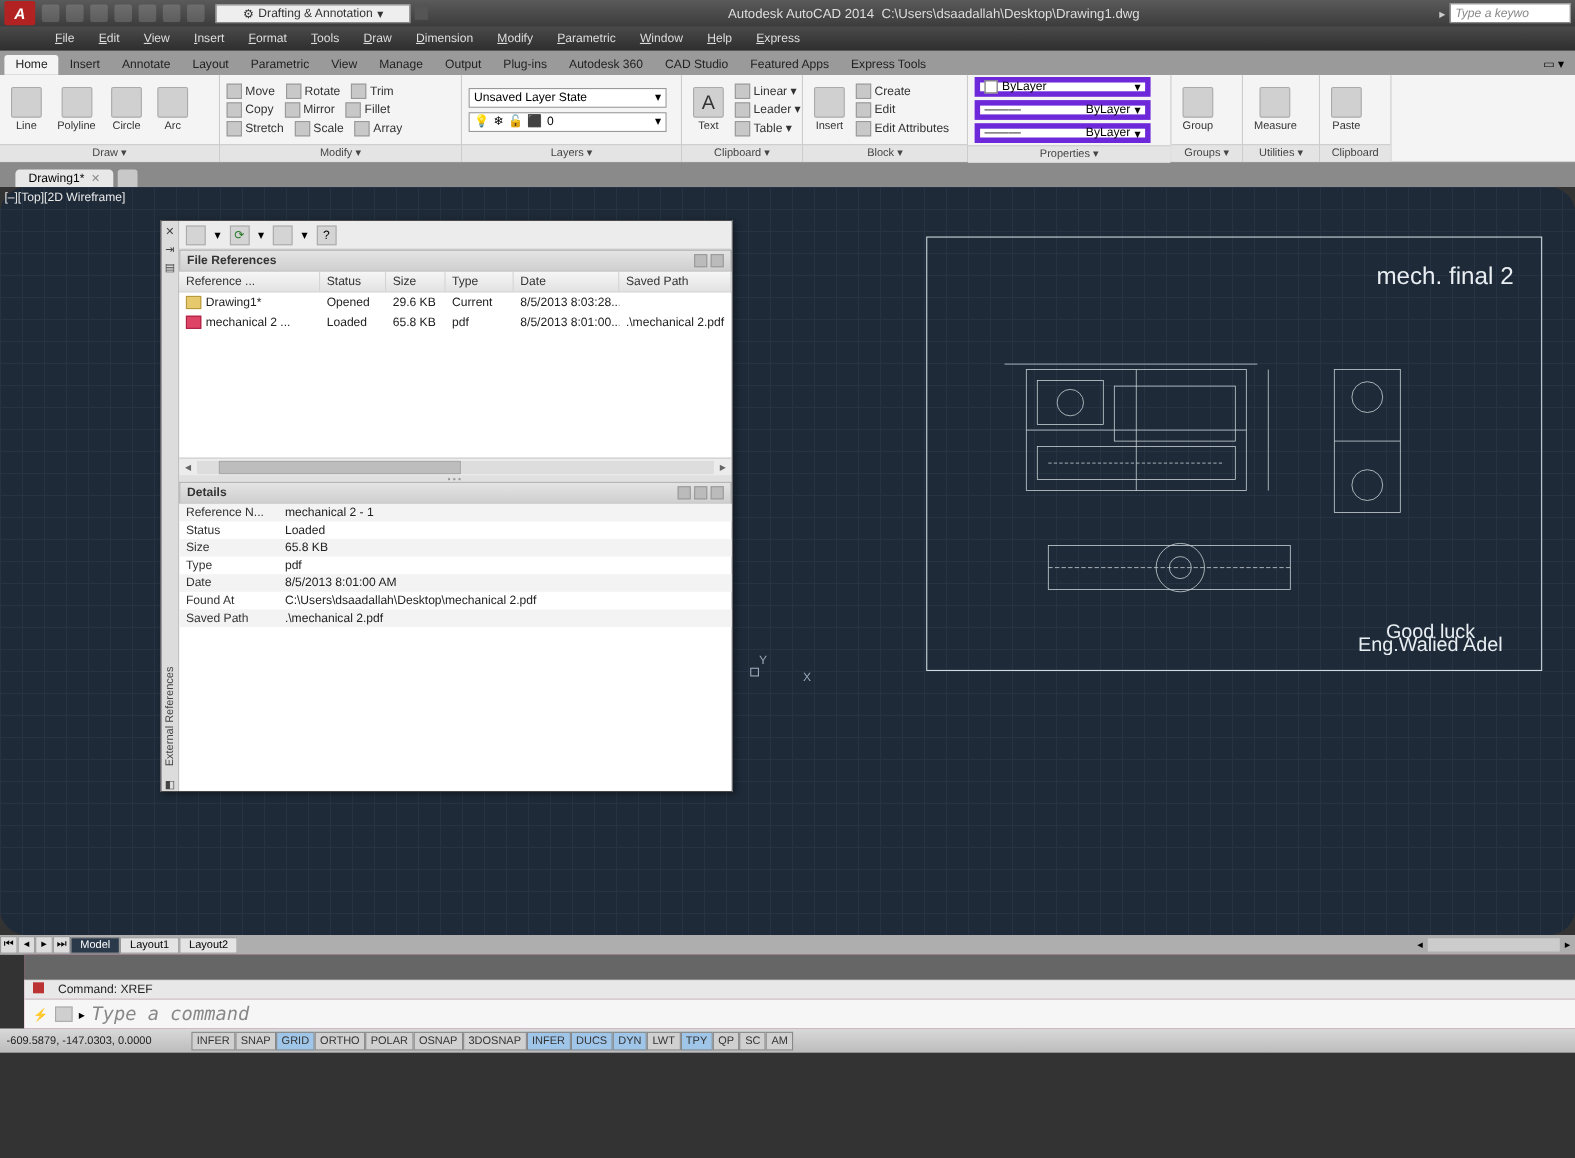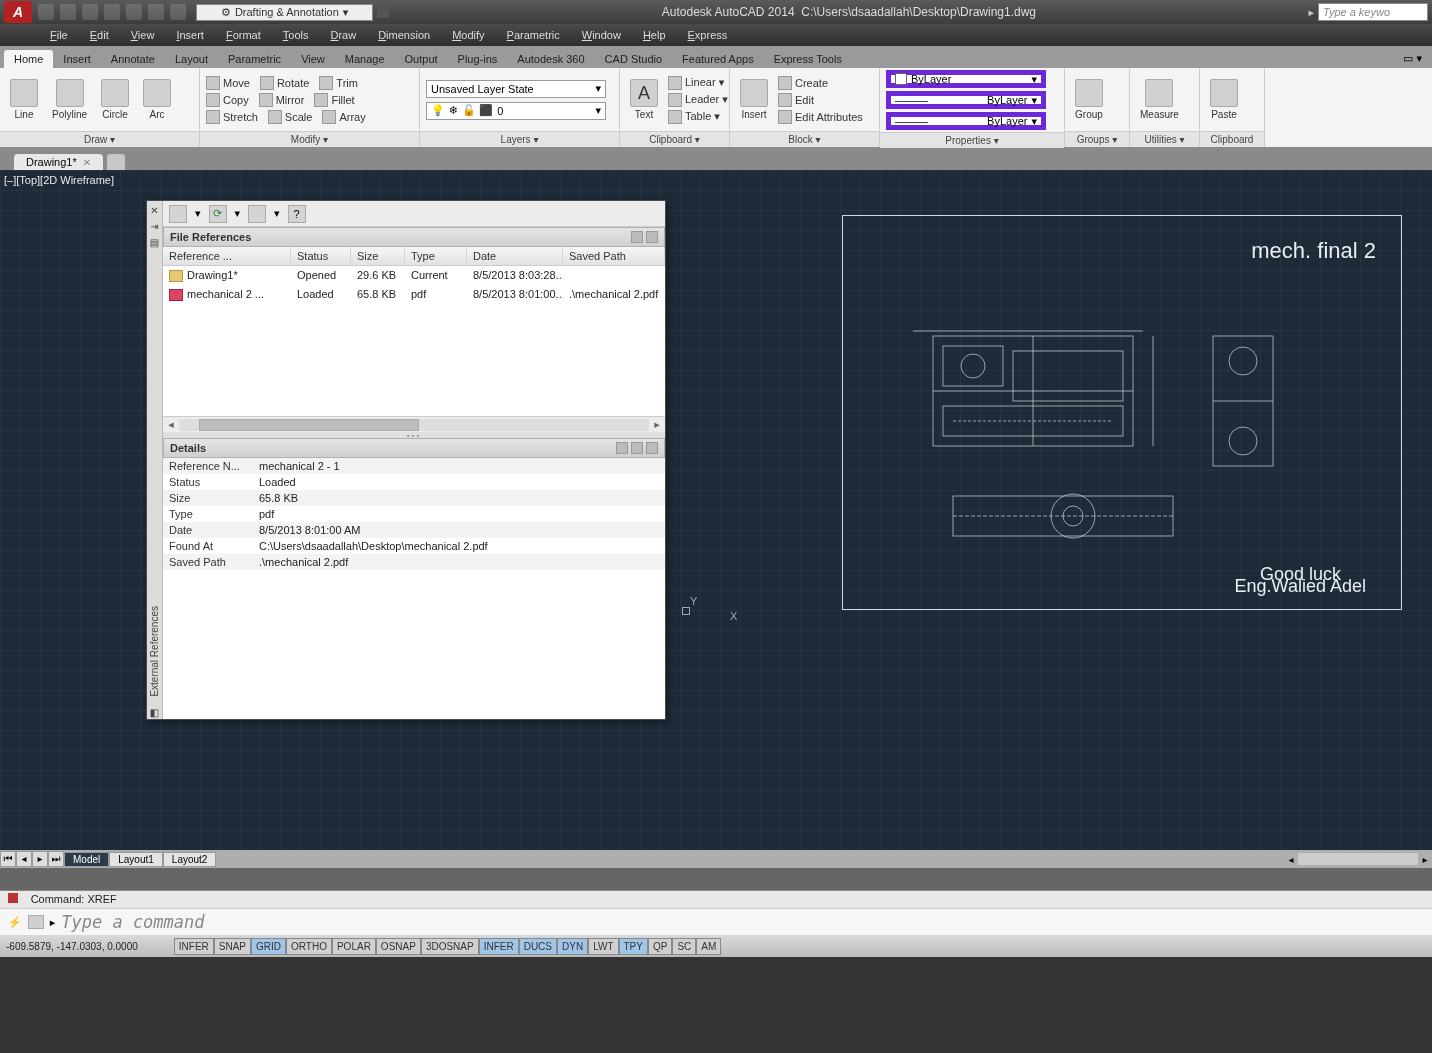--- a/index.html
+++ b/index.html
@@ -24,21 +24,21 @@
 .panel-title { height: 16px; background: #e4e4e4; text-align: center; font-size: 10px; color: #444; border-top: 1px solid #ccc; line-height: 16px; }
 .big-btn { display: flex; flex-direction: column; align-items: center; gap: 2px; font-size: 10px; color: #333; padding: 2px 4px; }
 .big-btn .ico { width: 28px; height: 28px; background: #d0d0d0; border: 1px solid #aaa; border-radius: 2px; }
 .small-row { display: flex; align-items: center; gap: 3px; font-size: 11px; color: #333; white-space: nowrap; }
 .small-row .ico { width: 14px; height: 14px; background: #c8c8c8; border: 1px solid #999; }
 .col { display: flex; flex-direction: column; gap: 3px; }
 .layer-combo { background: #fff; border: 1px solid #999; padding: 1px 4px; font-size: 11px; width: 180px; height: 18px; display: flex; align-items: center; gap: 4px; }
 .doc-tabs { height: 22px; background: #8a8a8a; display: flex; align-items: flex-end; padding-left: 14px; gap: 4px; }
 .doc-tab { background: #e8e8e8; padding: 2px 12px; border-radius: 4px 4px 0 0; font-size: 11px; display: flex; align-items: center; gap: 6px; }
 .doc-tab .x { color: #888; font-size: 10px; }
-.canvas { position: relative; height: 680px; background: #1e2a38; background-image: linear-gradient(#253345 1px, transparent 1px), linear-gradient(90deg, #253345 1px, transparent 1px); background-size: 20px 20px; }
+.canvas { position: relative; height: 680px; background: #1e2a38; background-image: linear-gradient(#253345 1px, transparent 1px), linear-gradient(90deg, #253345 1px, transparent 1px); background-size: 20px 20px; border-radius: 24px; }
 .view-label { position: absolute; top: 4px; left: 4px; color: #e8e8e8; font-size: 11px; }
 .xref-panel { position: absolute; left: 146px; top: 30px; width: 520px; height: 520px; background: #f2f2f2; border: 1px solid #4a4a4a; box-shadow: 2px 2px 6px rgba(0,0,0,0.4); display: flex; }
 .xref-side { width: 16px; background: #dcdcdc; display: flex; flex-direction: column; align-items: center; gap: 4px; padding-top: 4px; border-right: 1px solid #bbb; }
 .xref-side .sbtn { width: 12px; height: 12px; font-size: 10px; text-align: center; color: #444; cursor: default; }
 .xref-side .vlabel { writing-mode: vertical-rl; transform: rotate(180deg); font-size: 10px; color: #444; margin-top: auto; margin-bottom: 6px; }
 .xref-main { flex: 1; display: flex; flex-direction: column; }
 .xref-toolbar { height: 26px; background: #ececec; display: flex; align-items: center; gap: 8px; padding: 0 6px; border-bottom: 1px solid #ccc; }
 .xref-toolbar .tico { width: 18px; height: 18px; background: #d4d4d4; border: 1px solid #aaa; }
 .section-hdr { background: linear-gradient(#e4e4e4,#cfcfcf); border: 1px solid #b0b0b0; padding: 3px 6px; font-size: 11px; font-weight: bold; color: #333; display: flex; justify-content: space-between; align-items: center; }
 .section-hdr .hicons { display: flex; gap: 3px; }
@@ -62,21 +62,21 @@
 .detail-row:nth-child(odd) { background: #f3f3f3; }
 .detail-row .k { width: 90px; color: #333; } .detail-row .v { color: #222; }
 .drawing-frame { position: absolute; right: 30px; top: 45px; width: 560px; height: 395px; border: 1px solid #cfd8dc; }
 .drawing-frame .dtext { position: absolute; color: #e8eef2; font-family: Arial, sans-serif; }
 .svg-drawing { position: absolute; left: 70px; top: 110px; }
 .layout-tabs { height: 18px; background: #aeaeae; display: flex; align-items: center; font-size: 10px; }
 .layout-tabs .nav { display: flex; gap: 0; }
 .layout-tabs .nav span { width: 16px; height: 16px; background: #ddd; border: 1px solid #999; text-align: center; line-height: 14px; }
 .layout-tabs .tab { background: #e4e4e4; border: 1px solid #999; padding: 1px 8px; }
 .layout-tabs .tab.active { background: #2b3a4a; color: #fff; }
-.cmdarea { background: #ec4899; }
+.cmdarea { background: #ec4899; margin-left: 22px; }
 .cmd-hist { background: #e8e8e8; padding: 2px 8px; font-family: Consolas, monospace; font-size: 11px; color: #222; border-top: 1px solid #888; }
 .cmd-line { background: #f6f6f6; padding: 3px 8px; display: flex; align-items: center; gap: 6px; border-top: 1px solid #ccc; }
 .cmd-line .prompt-ico { width: 16px; height: 14px; background: #cfcfcf; border: 1px solid #aaa; }
 .cmd-line .prompt-text { color: #888; font-style: italic; font-family: Consolas, monospace; font-size: 17px; }
 .statusbar { height: 22px; background: linear-gradient(#d9d9d9,#bcbcbc); display: flex; align-items: center; font-size: 10px; }
 .statusbar .coords { padding: 0 6px; color: #222; }
 .statusbar .toggles { display: flex; margin-left: 30px; }
 .statusbar .tg { border: 1px solid #888; padding: 2px 4px; background: #d0d0d0; color: #333; }
 .statusbar .tg.on { background: #9fc5e8; }
 .prop-combo { background: #fff; border: 5px solid #6d28d9; height: 18px; width: 160px; font-size: 11px; padding: 0 4px; display: flex; align-items: center; gap: 4px; }

